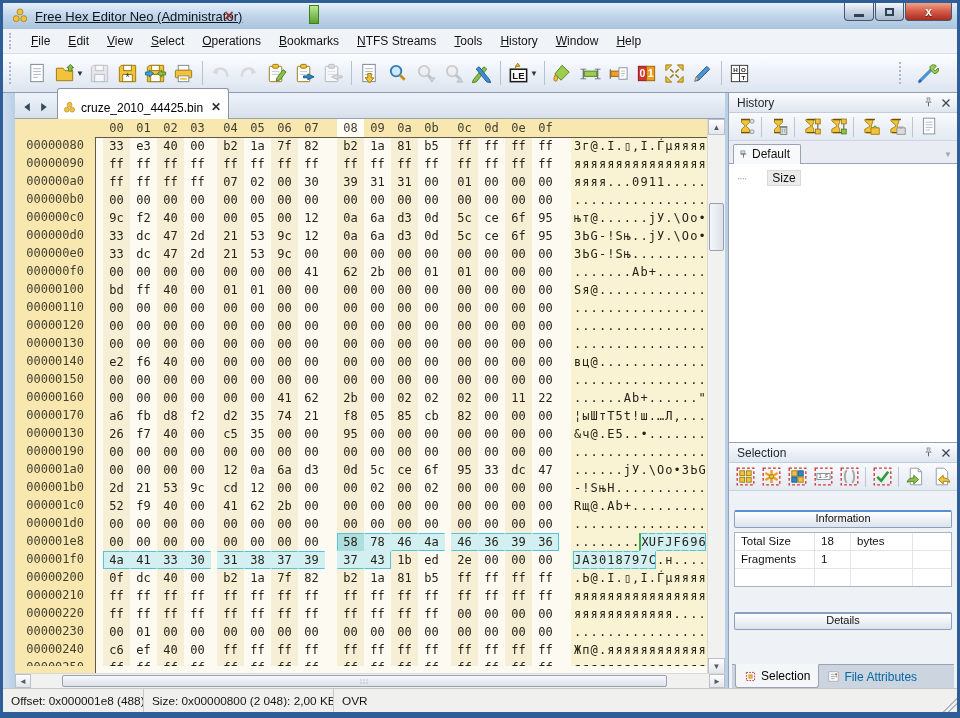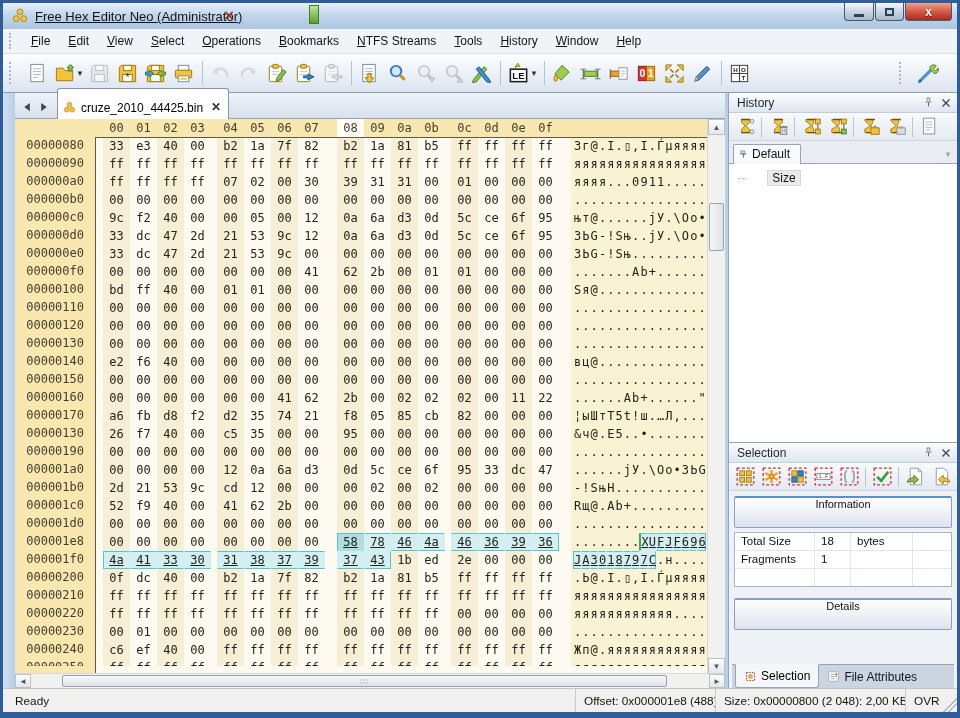--- a/index.html
+++ b/index.html
@@ -54,21 +54,21 @@
   .hline{position:absolute;left:80px;right:17px;top:18px;height:1px;background:#5c5a4c;z-index:3;}
   .hexheader{display:flex;height:18px;background:#f8e7ae;position:relative;font:12px/17px "DejaVu Sans Mono",monospace;color:#423f30;}
   .gut{width:80px;flex:none;text-align:right;padding-right:11px;box-sizing:border-box;background:#f8e7ae;color:#423f30;}
   .hx{width:27px;flex:none;text-align:center;box-sizing:border-box;border:1px solid transparent;}
   .g0{margin-left:8px}.ga{margin-left:6px}.gb{margin-left:12px}
   .hcur{background:#fffef6;}
   .hexrow{display:flex;height:18px;font:12px/17px "DejaVu Sans Mono",monospace;color:#262218;position:relative;z-index:1;}
   .hx.st{background:#f6efd6;}
   .asc{margin-left:12px;background:#faf3d3;display:flex;padding:0 2px;flex:none;}
   .ach{width:8.3px;flex:none;text-align:center;box-sizing:border-box;border:1px solid transparent;overflow:visible;}
-  .sel{background:#d2eff2 !important;text-decoration:underline;}
+  .sel{background:#d2eff2 !important;}
   .cur{background:#aedede !important;}
   .bT{border-top-color:#58c2d6}.bB{border-bottom-color:#58c2d6}.bL{border-left-color:#58c2d6}.bR{border-right-color:#58c2d6}
   .caret{border-left:2px solid #3fae49 !important;}
   .partial{height:7px;overflow:hidden;}
   
   .vscroll{position:absolute;top:0;right:0;bottom:14px;width:17px;background:#f1f1ef;border-left:1px solid #d8d8d4;z-index:4;}
   .vup,.vdn{position:absolute;left:0;right:0;height:16px;display:flex;align-items:center;justify-content:center;
             font-size:8px;color:#4e5a68;background:linear-gradient(#fdfdfd,#e3e6ea);border:1px solid #b9c0ca;box-sizing:border-box;}
   .vup{top:0}.vdn{bottom:0}
   .vthumb{position:absolute;left:1px;right:1px;top:84px;height:46px;background:linear-gradient(90deg,#f4f6f8,#dde2e9);
@@ -95,31 +95,31 @@
   .hist-tabrow{height:22px;flex:none;display:flex;align-items:flex-end;padding-left:4px;position:relative;background:#e9edf3;}
   .hist-tab{display:flex;align-items:center;gap:3px;background:#f7f9fb;border:1px solid #98a4b4;border-bottom:none;
             border-radius:2px 2px 0 0;padding:2px 10px 3px 4px;font-size:12px;color:#111;margin-bottom:-1px;}
   .hist-dd{position:absolute;right:5px;bottom:4px;font-size:8px;color:#9aa6b4;}
   .hist-tree{flex:1;background:#fff;border-top:1px solid #98a4b4;min-height:0;}
   .tree-item{display:flex;align-items:center;gap:3px;padding:6px 2px 0 8px;font-size:12px;color:#111;}
   .tree-dots{color:#9aa;font-size:10px;letter-spacing:-1px;}
   .tree-label{background:#ebebeb;padding:0 4px;border:1px solid #d8d8d8;}
   .selection-panel{flex:1;display:flex;flex-direction:column;min-height:0;}
   .sel-content{flex:1;display:flex;flex-direction:column;background:#eef1f5;padding:4px 3px 0;min-height:0;}
-  .hdr-bar{height:32px;flex:none;box-sizing:border-box;border:1px solid #8aa0c0;border-top:2px solid #5a8fd0;border-radius:2px;
-           background:linear-gradient(#ffffff,#dde3ec);text-align:center;font-size:11px;line-height:13px;color:#111;margin:1px 2px 4px;}
+  .hdr-bar{height:18px;flex:none;box-sizing:border-box;border:1px solid #8aa0c0;border-top:2px solid #5a8fd0;border-radius:2px;
+           background:linear-gradient(#ffffff,#dde3ec);text-align:center;font-size:11px;line-height:13px;color:#111;margin:15px 2px 4px;}
   .hdr-bar.gray{border-top-color:#8aa0c0;}
   .info-table{background:#fff;border:1px solid #a9b3c1;margin:0 2px 10px;font-size:11.5px;color:#111;}
   .irow{display:flex;height:17px;line-height:17px;border-bottom:1px solid #e2e6eb;}
   .irow:last-child{border-bottom:none;}
   .icell{padding:0 6px;box-sizing:border-box;border-right:1px solid #e2e6eb;white-space:nowrap;overflow:hidden;}
   .ic0{width:80px}.ic1{width:36px}.ic2{width:62px}.ic3{flex:1;border-right:none;}
   .filler{flex:1;}
   .bottom-tabs{height:23px;flex:none;display:flex;align-items:stretch;background:#ccd4e0;border-top:1px solid #98a4b4;padding-left:3px;}
-  .btab{display:flex;align-items:center;gap:4px;padding:0 8px;font-size:12px;color:#0f172a;}
+  .btab{display:flex;align-items:center;gap:4px;padding:0 8px;font-size:12px;color:#0369a1;}
   .btab.active{background:#f4f6f8;border:1px solid #98a4b4;border-top:1px solid #f4f6f8;margin-top:-1px;
                border-radius:0 0 3px 3px;color:#000;}
   
   .statusbar{height:23px;flex:none;background:#f0f0ee;border-top:1px solid #c6c6c2;display:flex;align-items:center;
              font-size:11.8px;color:#15150f;}
   .spane{padding:0 8px;white-space:nowrap;overflow:hidden;box-sizing:border-box;height:100%;display:flex;align-items:center;}
   .spane + .spane{border-left:1px solid #cacac6;}
   .sp0{flex:1;padding-left:12px;}
   .sp1{width:140px}.sp2{width:190px}.sp3{width:162px}.sp4{width:38px}
   .sgrip{width:14px;height:100%;background:
@@ -1761,20 +1761,19 @@
                 <span>File Attributes</span>
               </span>
             </div>
         </div>
       </div>
     </div>
   </div>
 
   <div class="statusbar">
     <span id="status-panes" style="display:flex;flex:1;height:100%;align-items:center;">
-        <span class="spane sp0">Ready</span>
         <span class="spane sp1">Offset: 0x000001e8 (488)</span>
         <span class="spane sp2">Size: 0x00000800 (2 048): 2,00 KB</span>
         <span class="spane sp4">OVR</span>
       </span>
     <span class="sgrip"></span>
   </div>
 </div>
 
 </body></html>

